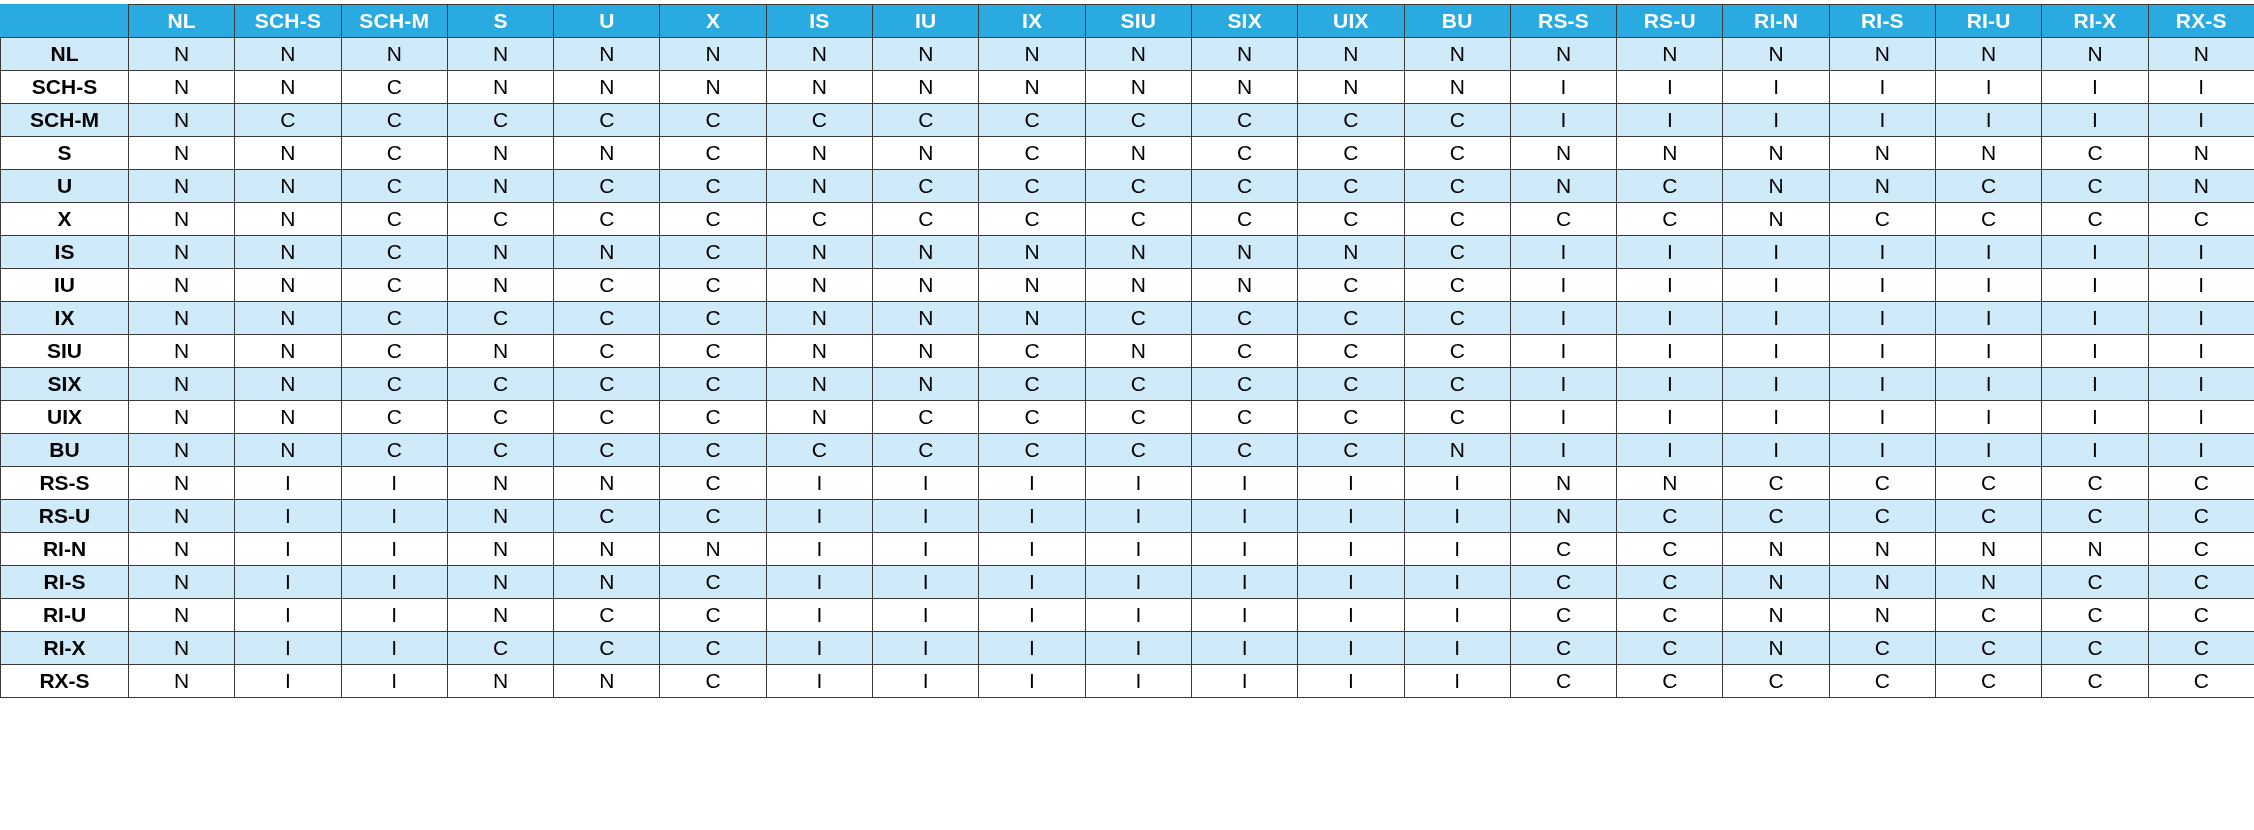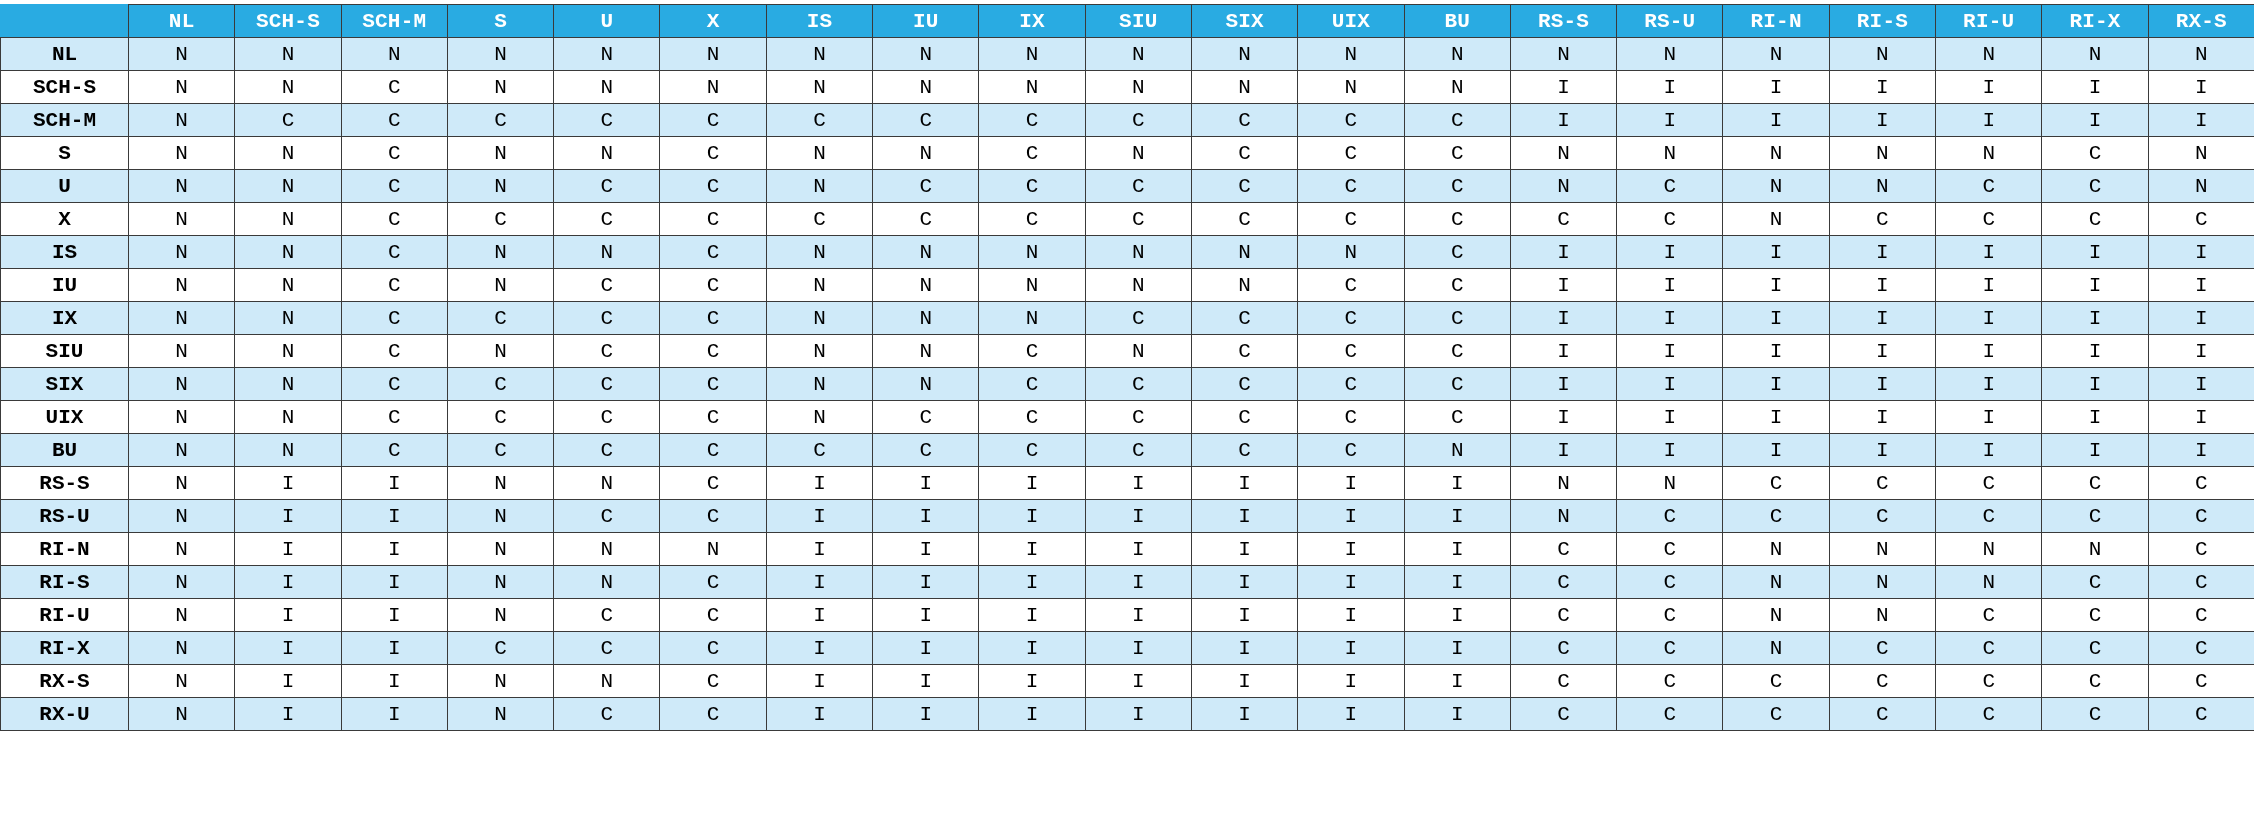--- a/index.html
+++ b/index.html
@@ -9,21 +9,20 @@
   }
   body {
     width: 2254px;
     height: 830px;
     font-family: "Liberation Sans", sans-serif;
     overflow: hidden;
   }
   .matrix-wrap {
     padding: 4px 0 0 0;
     box-sizing: border-box;
-    font-family: Liberation Mono, monospace;
   }
   table.lock-matrix {
     border-collapse: collapse;
     table-layout: fixed;
     width: 2254px;
     margin: 0;
   }
   table.lock-matrix col.rowhead-col { width: 128px; }
   table.lock-matrix col.data-col { width: 106.3px; }
 
@@ -577,38 +576,15 @@
           <td class="cell">I</td>
           <td class="cell">I</td>
           <td class="cell">C</td>
           <td class="cell">C</td>
           <td class="cell">C</td>
           <td class="cell">C</td>
           <td class="cell">C</td>
           <td class="cell">C</td>
           <td class="cell">C</td>
         </tr>
-        <tr class="alt">
-          <th class="rowhead">RX-U</th>
-          <td class="cell">N</td>
-          <td class="cell">I</td>
-          <td class="cell">I</td>
-          <td class="cell">N</td>
-          <td class="cell">C</td>
-          <td class="cell">C</td>
-          <td class="cell">I</td>
-          <td class="cell">I</td>
-          <td class="cell">I</td>
-          <td class="cell">I</td>
-          <td class="cell">I</td>
-          <td class="cell">I</td>
-          <td class="cell">I</td>
-          <td class="cell">C</td>
-          <td class="cell">C</td>
-          <td class="cell">C</td>
-          <td class="cell">C</td>
-          <td class="cell">C</td>
-          <td class="cell">C</td>
-          <td class="cell">C</td>
-        </tr>
       </tbody>
   </table>
 </div>
 
 </body></html>

